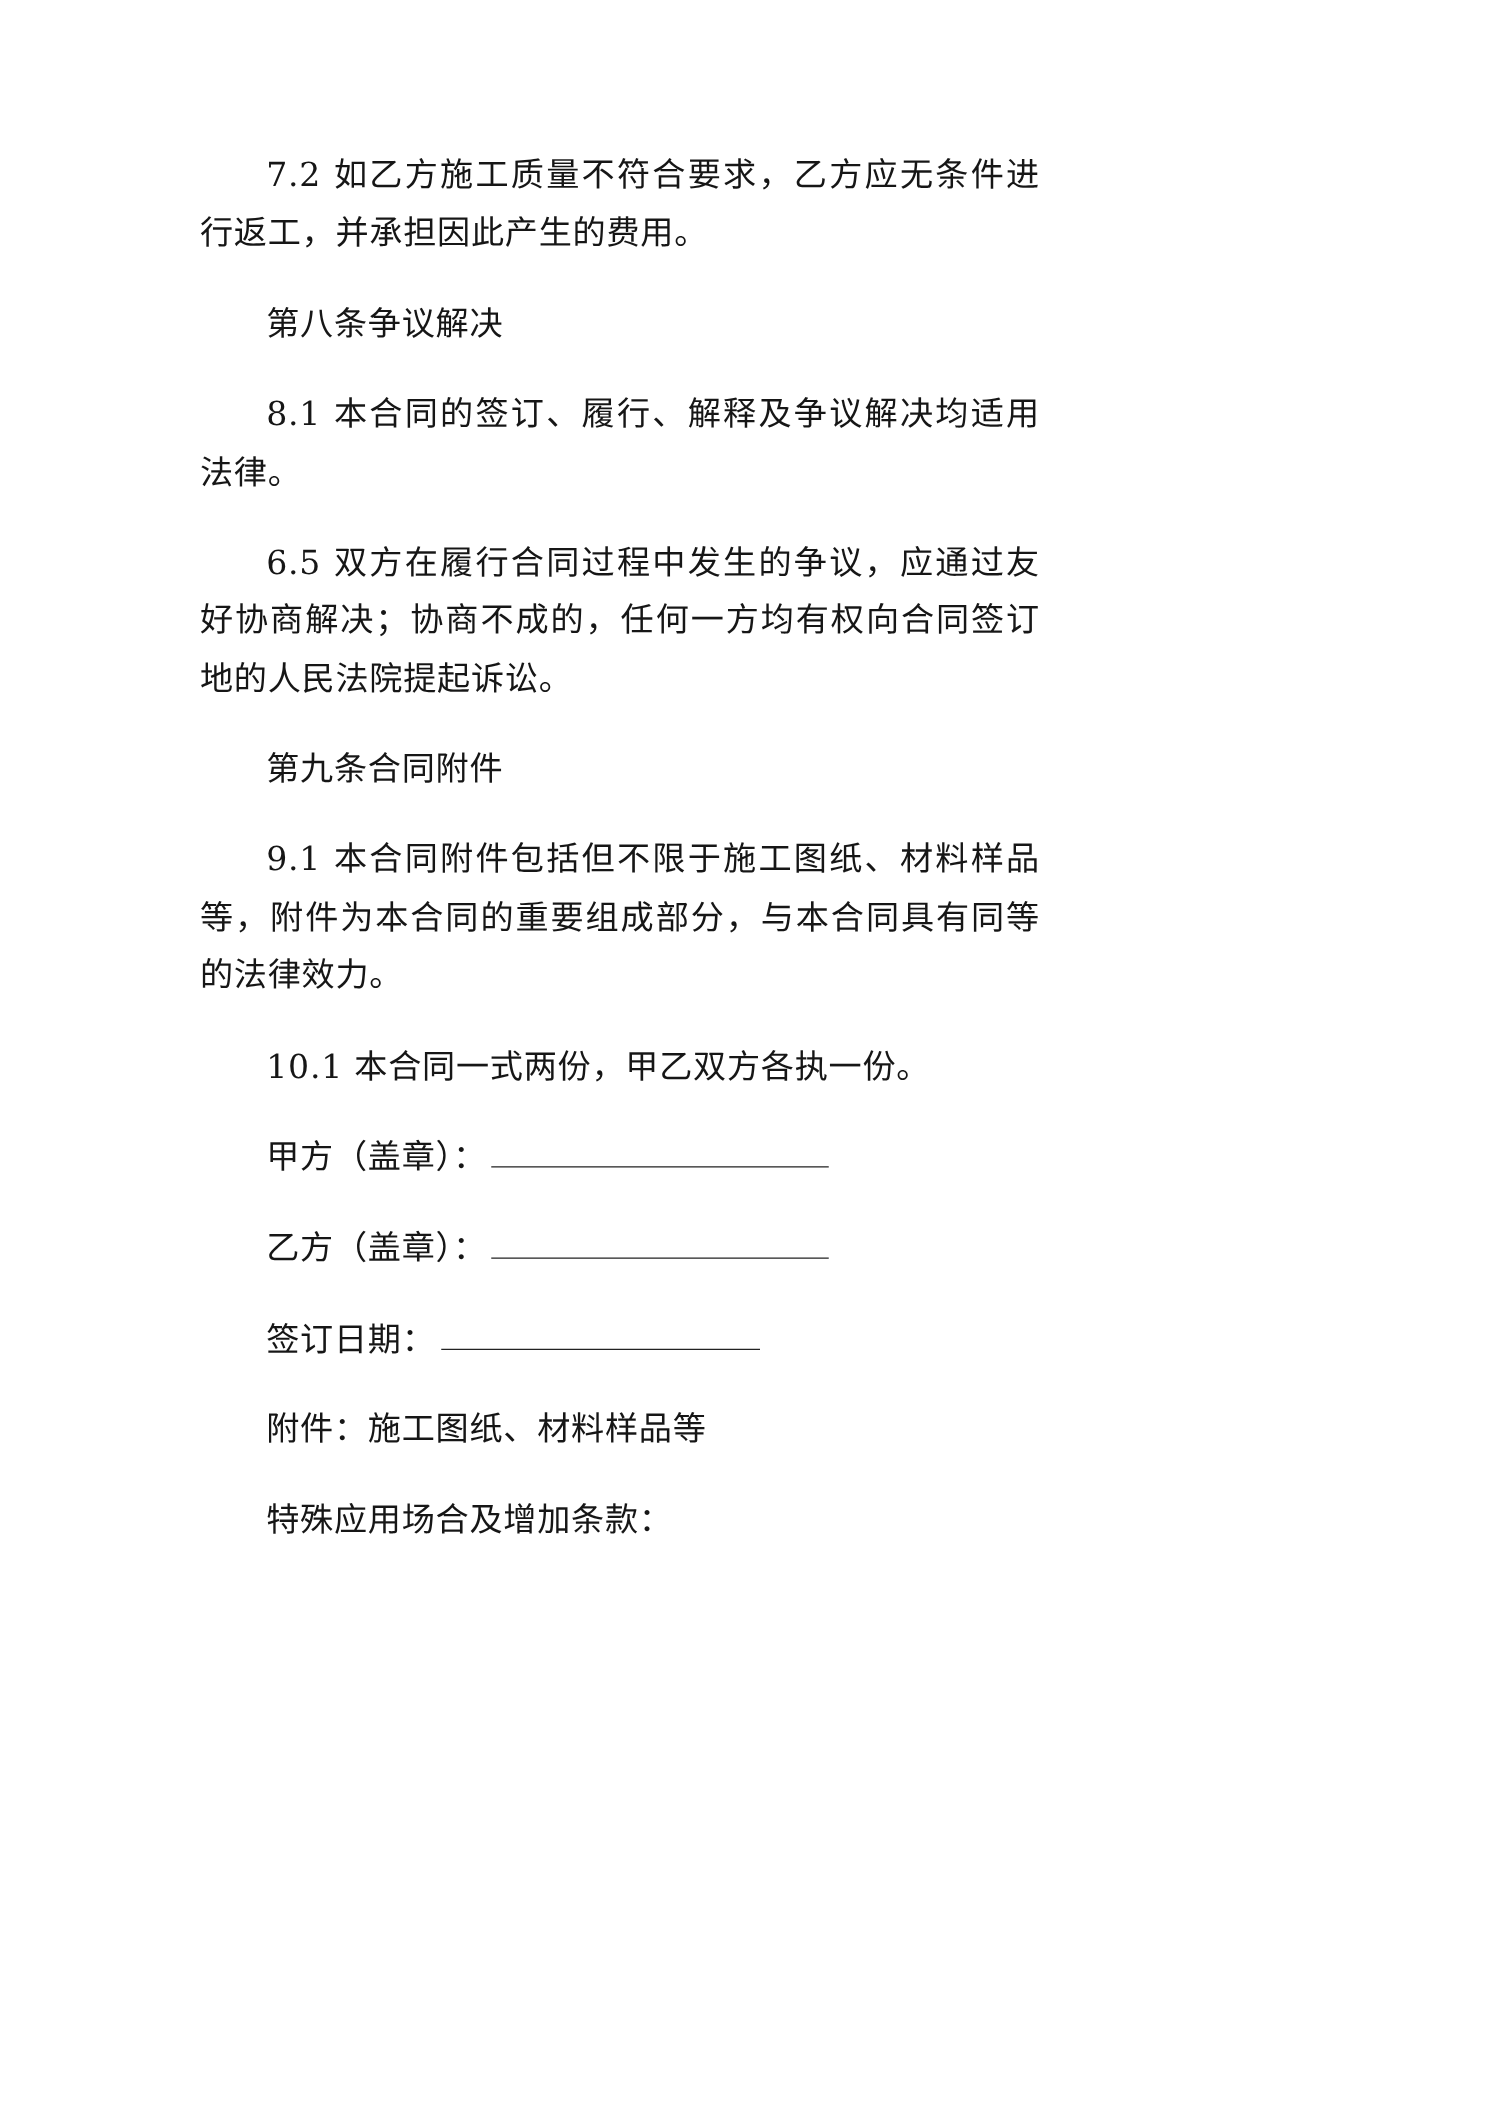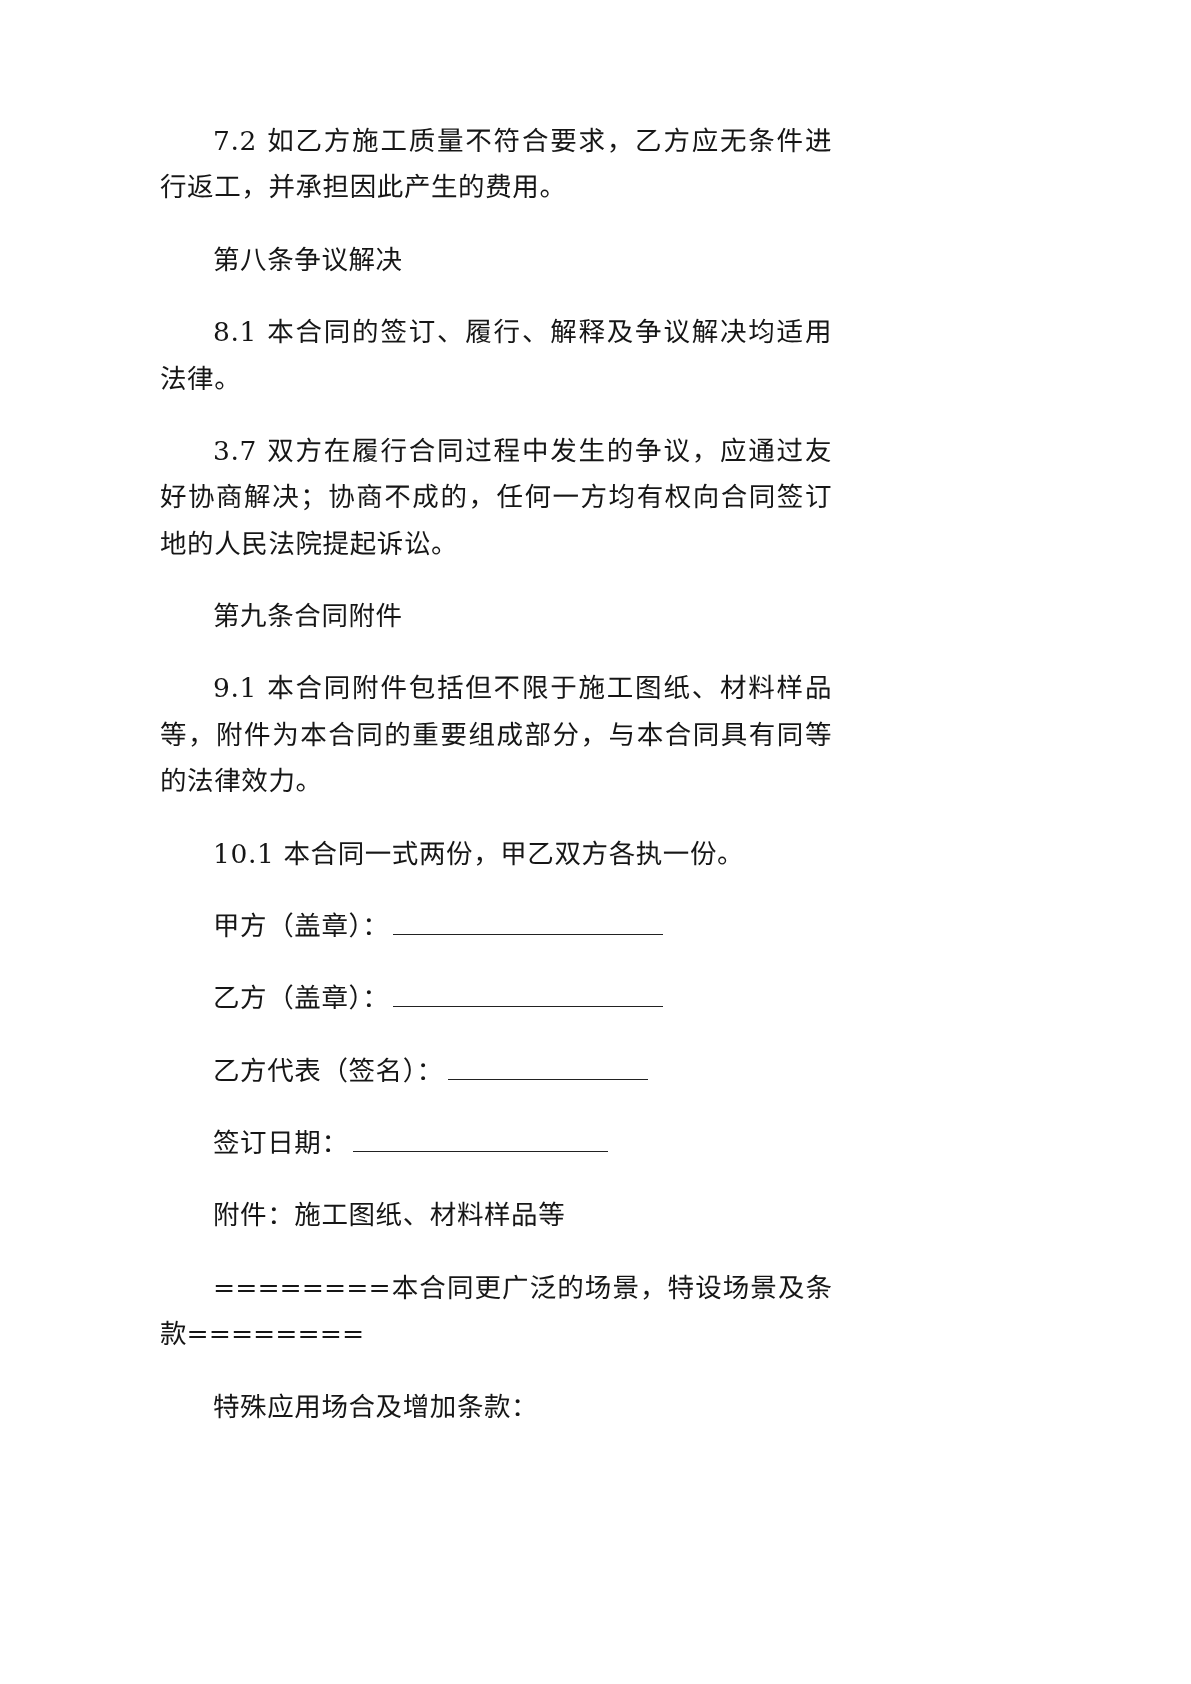--- a/index.html
+++ b/index.html
@@ -50,36 +50,32 @@
 </style>
 </head>
 <body>
 
 <div class="page">
   <div class="doc-body">
 
     <p class="para">7.2 如乙方施工质量不符合要求，乙方应无条件进行返工，并承担因此产生的费用。</p>
     <p class="para">第八条争议解决</p>
     <p class="para">8.1 本合同的签订、履行、解释及争议解决均适用法律。</p>
-    <p class="para">3.7 双方在履行合同过程中发生的争议，应通过友好协商解决；协商不成的，任何一方均有权向合同签订地的人民法院提起诉讼。</p>
+    <p class="para">6.5 双方在履行合同过程中发生的争议，应通过友好协商解决；协商不成的，任何一方均有权向合同签订地的人民法院提起诉讼。</p>
     <p class="para">第九条合同附件</p>
     <p class="para">9.1 本合同附件包括但不限于施工图纸、材料样品等，附件为本合同的重要组成部分，与本合同具有同等的法律效力。</p>
     <p class="para">10.1 本合同一式两份，甲乙双方各执一份。</p>
 
     <p class="sign">
       <span>甲方（盖章）：</span><span class="blank w-long"></span>
     </p>
     <p class="sign">
       <span>乙方（盖章）：</span><span class="blank w-long"></span>
     </p>
     <p class="sign">
-      <span>乙方代表（签名）：</span><span class="blank w-mid"></span>
-    </p>
-    <p class="sign">
       <span>签订日期：</span><span class="blank w-date"></span>
     </p>
 
     <p class="para">附件：施工图纸、材料样品等</p>
-    <p class="para divider-line">========本合同更广泛的场景，特设场景及条款========</p>
     <p class="para">特殊应用场合及增加条款：</p>
 
   </div>
 </div>
 
 </body></html>

